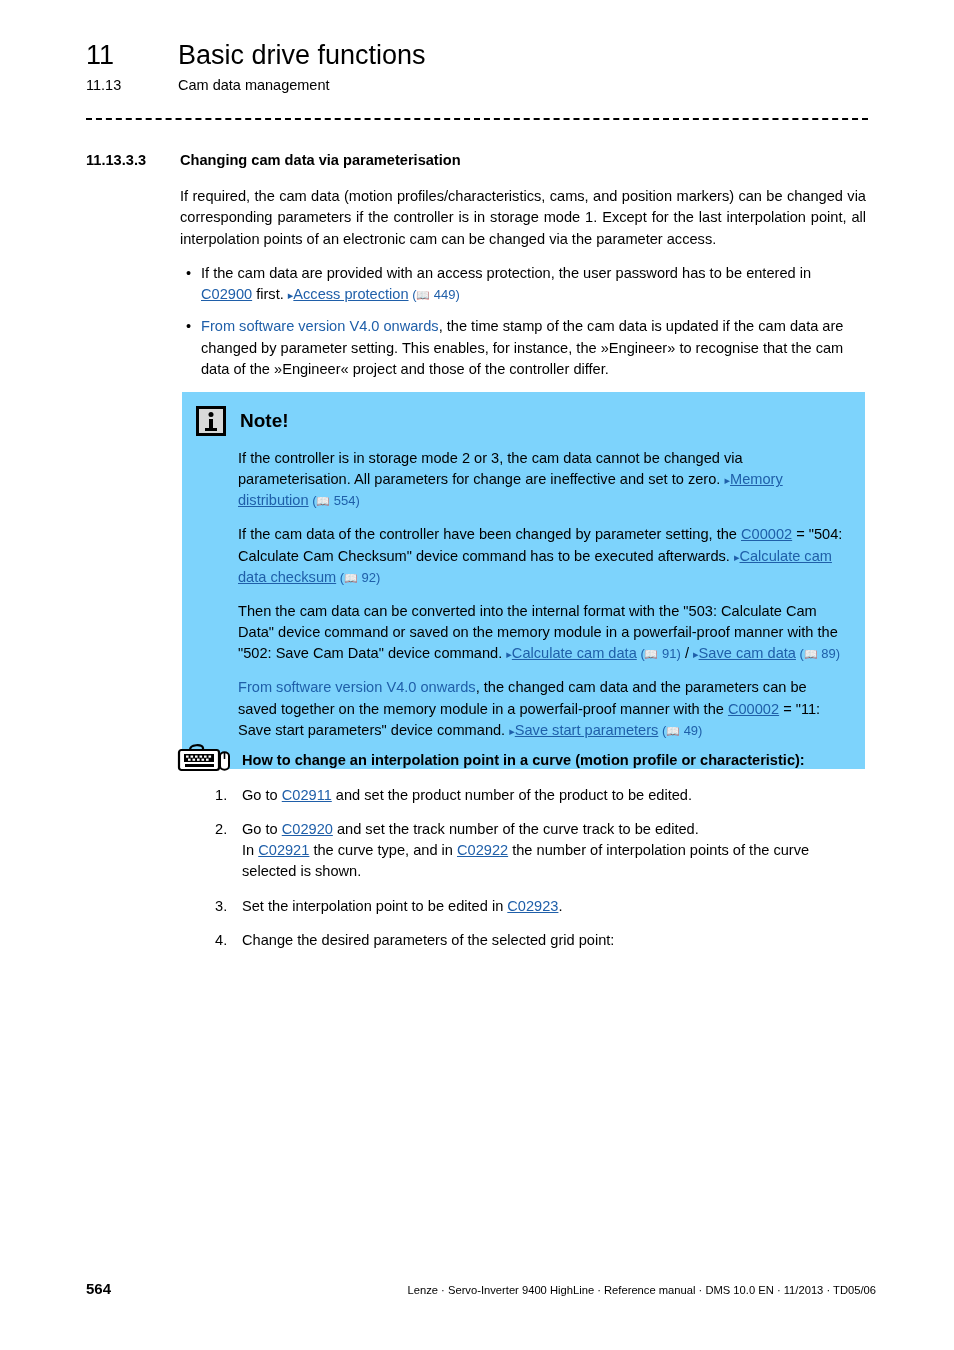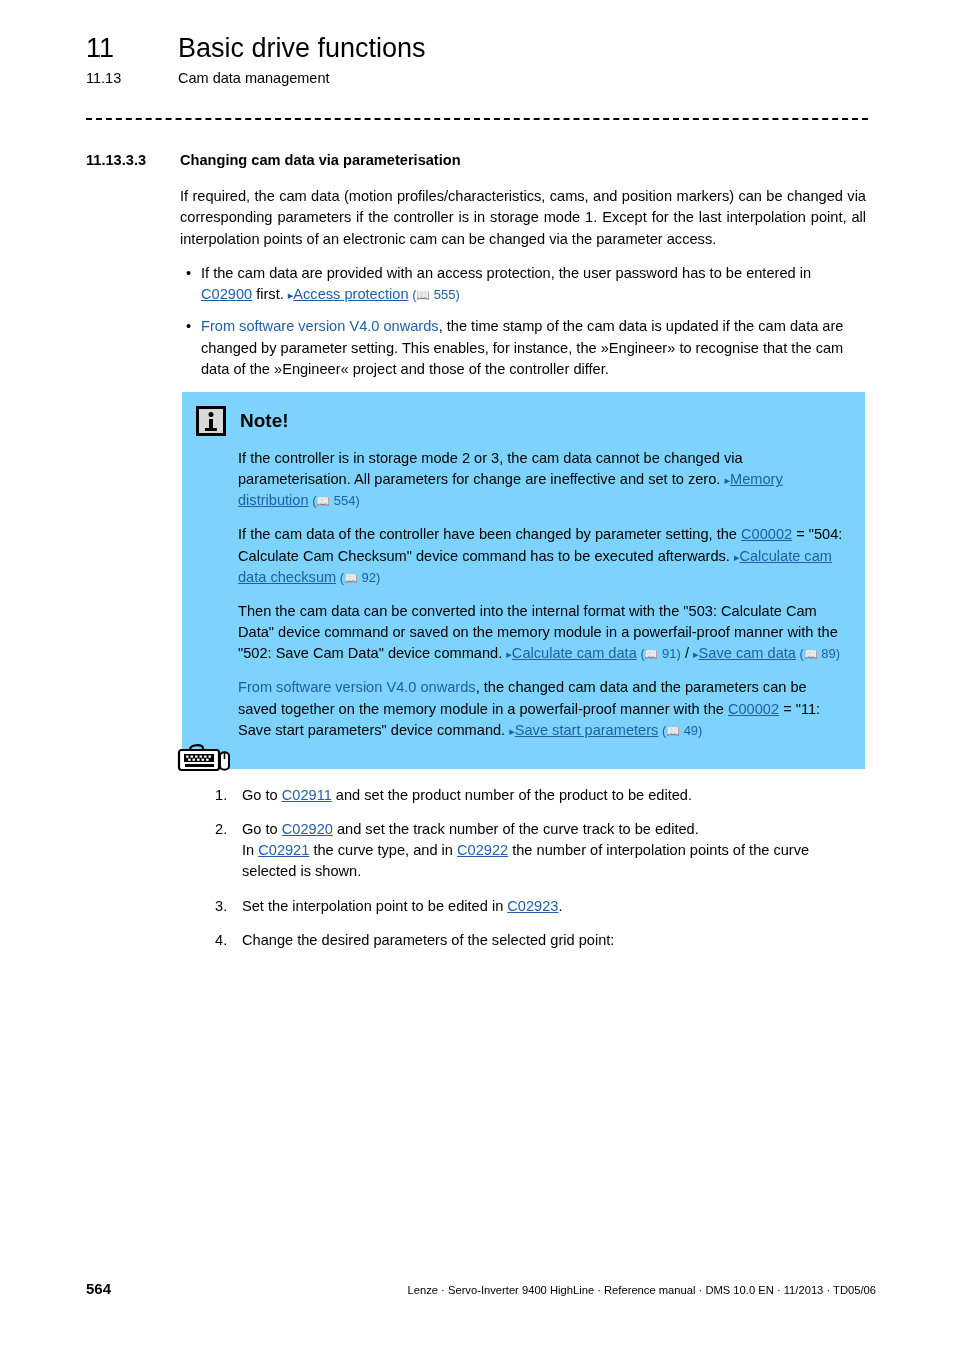--- a/index.html
+++ b/index.html
@@ -19,21 +19,21 @@
     position: relative;
     width: 954px;
     height: 1350px;
     box-sizing: border-box;
   }
 
   
   .header {
     position: absolute;
     left: 86px;
-    top: 33px;
+    top: 40px;
     width: 790px;
   }
   .hdr-row1 {
     display: flex;
     align-items: baseline;
   }
   .hdr-num {
     font-size: 27px;
     font-weight: 400;
     width: 92px;
@@ -312,21 +312,21 @@
   <div class="sec-head">
     <div class="sec-num">11.13.3.3</div>
     <div class="sec-title">Changing cam data via parameterisation</div>
   </div>
 
   <div class="body-col">
     <p class="just">If required, the cam data (motion profiles/characteristics, cams, and position markers) can be changed via corresponding parameters if the controller is in storage mode 1. Except for the last interpolation point, all interpolation points of an electronic cam can be changed via the parameter access.</p>
 
     <ul class="bullets">
       <li>
-        <span>If the cam data are provided with an access protection, the user password has to be entered in </span><a class="link" href="#">C02900</a><span> first. </span><span class="arrow">▸</span><a class="link" href="#">Access protection</a><span class="pgref"> (<span class="bookglyph">📖</span> <span>555</span>)</span>
+        <span>If the cam data are provided with an access protection, the user password has to be entered in </span><a class="link" href="#">C02900</a><span> first. </span><span class="arrow">▸</span><a class="link" href="#">Access protection</a><span class="pgref"> (<span class="bookglyph">📖</span> <span>449</span>)</span>
       </li>
       <li>
         <span class="linkplain">From software version V4.0 onwards</span><span>, the time stamp of the cam data is updated if the cam data are changed by parameter setting. This enables, for instance, the »Engineer» to recognise that the cam data of the »Engineer« project and those of the controller differ.</span>
       </li>
     </ul>
   </div>
 
   <div class="notebox">
     <div class="note-head">
       <div class="note-icon">
@@ -363,20 +363,21 @@
         <rect x="32.5" y="13.5" width="2.6" height="2.2" fill="#fff"></rect>
         <rect x="12" y="16.6" width="2.6" height="2.2" fill="#fff"></rect>
         <rect x="16.5" y="16.6" width="2.6" height="2.2" fill="#fff"></rect>
         <rect x="21" y="16.6" width="2.6" height="2.2" fill="#fff"></rect>
         <rect x="25.5" y="16.6" width="2.6" height="2.2" fill="#fff"></rect>
         <rect x="30" y="16.6" width="2.6" height="2.2" fill="#fff"></rect>
         <rect x="9" y="22" width="29" height="3" fill="#000"></rect>
         <path d="M44 14 C44 9, 53 9, 53 14 L53 24 C53 29, 44 29, 44 24 Z" fill="#fff" stroke="#000" stroke-width="2"></path>
         <line x1="48.5" y1="10" x2="48.5" y2="17" stroke="#000" stroke-width="1.6"></line>
       </svg>
+      <div class="howto-title">How to change an interpolation point in a curve (motion profile or characteristic):</div>
     </div>
 
     <ol class="steps">
       <li><span>Go to </span><a class="link" href="#">C02911</a><span> and set the product number of the product to be edited.</span></li>
 
       <li><span>Go to </span><a class="link" href="#">C02920</a><span> and set the track number of the curve track to be edited.</span>
         <div class="tip-text" style="margin-left:0;"><span>In  </span><a class="link" href="#">C02921</a><span> the curve type, and in  </span><a class="link" href="#">C02922</a><span> the number of interpolation points of the curve selected is shown.</span></div>
       </li>
 
       <li><span>Set the interpolation point to be edited in </span><a class="link" href="#">C02923</a><span>.</span></li>

